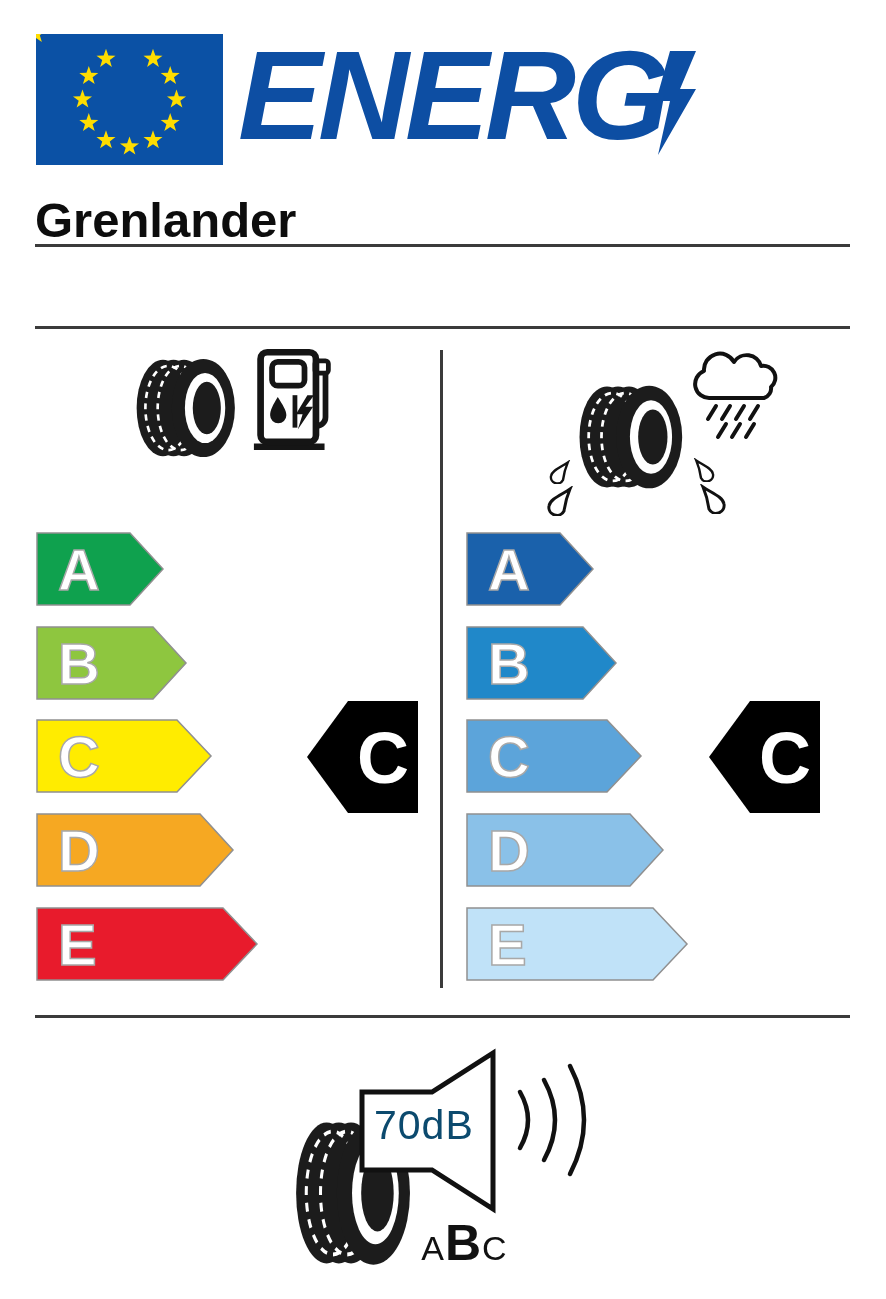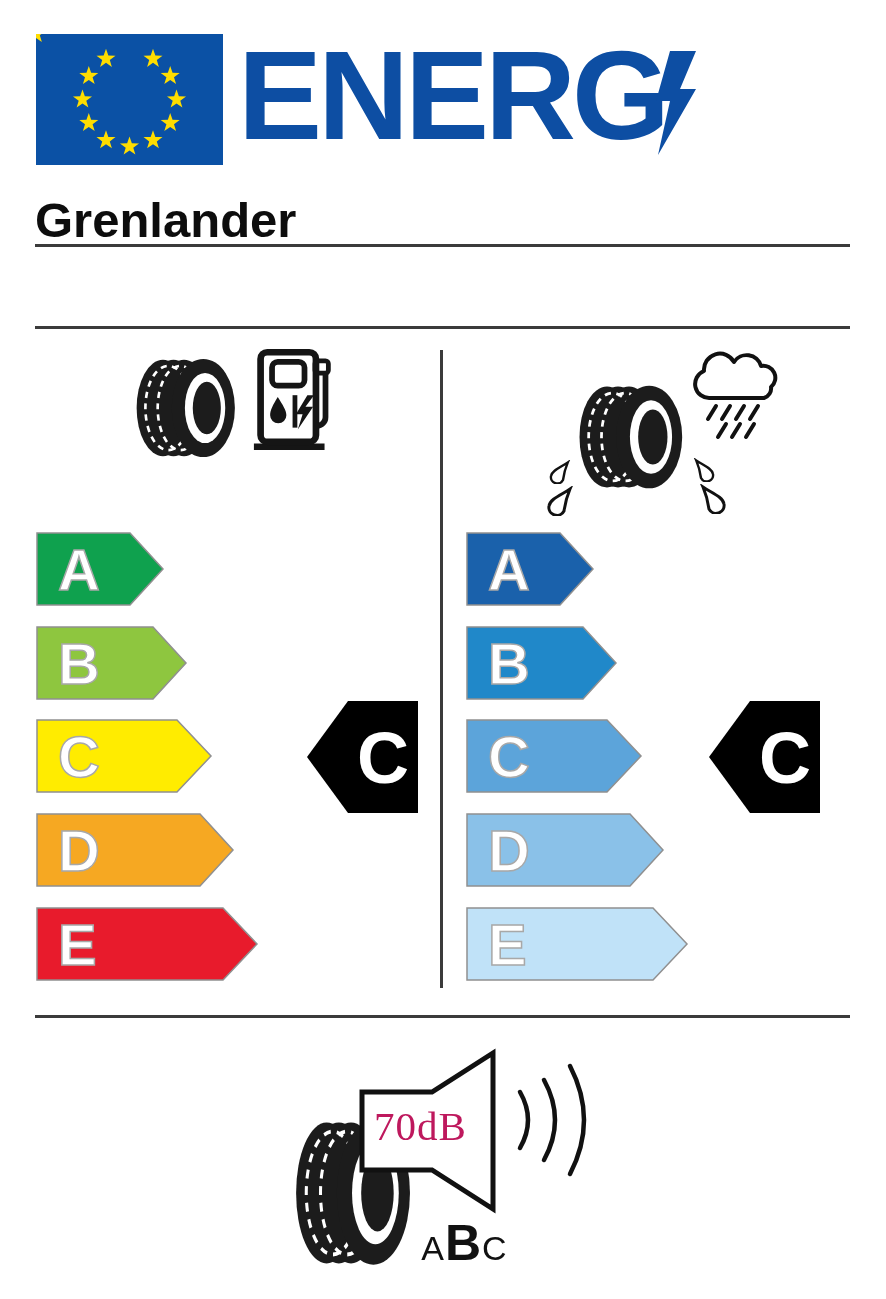--- a/index.html
+++ b/index.html
@@ -5,21 +5,21 @@
   html,body{margin:0;padding:0;background:#fff;}
   #label{
     position:relative;width:886px;height:1299px;background:#fff;overflow:hidden;
     font-family:"Liberation Sans",sans-serif;
   }
   .abs{position:absolute;}
   
   .logo-text{
     position:absolute;left:238px;top:33px;
     font-size:126px;line-height:1;font-weight:bold;
-    letter-spacing:-4px;color:#0d4ea3;
+    letter-spacing:-4px;color:#0d4ea3;font-style:italic;
   }
   .brand{
     position:absolute;left:35px;top:192px;
     font-size:49px;font-weight:bold;color:#0d0d0d;letter-spacing:0px;
   }
   .hline{position:absolute;left:35px;width:815px;height:3px;background:#3b3b3b;}
   .vdivider{position:absolute;left:440px;top:350px;width:3px;height:638px;background:#3b3b3b;}
   
   .bar{position:absolute;height:74px;}
   .bar svg{position:absolute;left:0;top:0;overflow:visible;}
@@ -30,21 +30,21 @@
   }
   .rating-arrow{position:absolute;width:114px;height:114px;}
   .rating-arrow svg{position:absolute;left:0;top:0;overflow:visible;}
   .rating-letter{
     position:absolute;left:42px;width:70px;top:0;height:114px;line-height:116px;
     text-align:center;font-size:72px;font-weight:bold;color:#fff;
   }
   
   .noise-db{
     position:absolute;left:374px;top:1102px;
-    font-size:41px;color:#be185d;letter-spacing:1px;font-family:Liberation Serif, serif;
+    font-size:41px;color:#0c4a6e;letter-spacing:1px;
   }
   .noise-abc{
     position:absolute;left:404px;top:1214px;width:120px;height:52px;
     display:flex;align-items:baseline;justify-content:center;color:#111;
   }
   .noise-abc .n-a,.noise-abc .n-c{font-size:34px;font-weight:400;}
   .noise-abc .n-b{font-size:50px;font-weight:800;margin:0 1px;}
   svg{display:block;}
 </style>
 </head>

